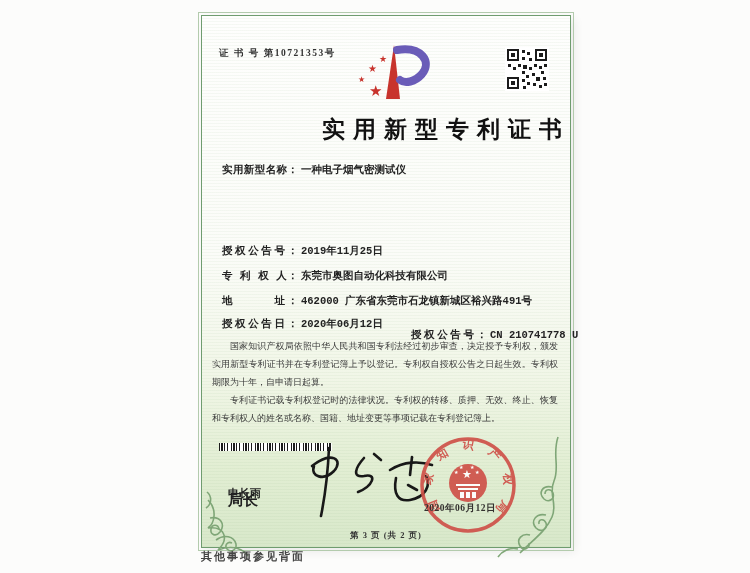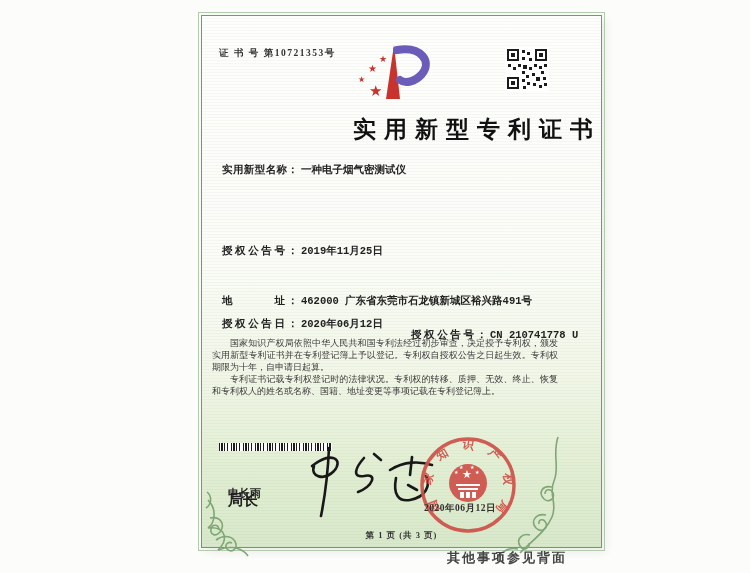--- a/index.html
+++ b/index.html
@@ -3,21 +3,21 @@
 <meta charset="utf-8">
 <style>
   html,body{margin:0;padding:0;}
   body{
     width:750px;height:573px;position:relative;overflow:hidden;
     background:#fcfcfb;
     font-family:"Liberation Serif","DejaVu Serif",serif;
     color:#222;
   }
   .cert{
-    position:absolute;left:201px;top:15px;width:401px;height:533px;
+    position:absolute;left:201px;top:15px;width:370px;height:533px;
     box-sizing:border-box;
     border:1.5px solid #6f9c6f;
     outline:1px solid #b3cbad;
     outline-offset:2px;
     background:
       repeating-linear-gradient(0deg, rgba(130,170,120,0.07) 0 1px, rgba(255,255,255,0) 1px 3px),
       linear-gradient(180deg,#fefefd 0%,#fbfcf8 45%,#f1f6e7 68%,#e2eed3 85%,#d8e8ca 100%);
     box-shadow:4px 4px 9px rgba(0,0,0,0.07);
   }
   .cert-no{
@@ -30,21 +30,21 @@
     position:absolute;left:0;top:98px;width:100%;
     text-align:right;font-size:23px;font-weight:bold;
     letter-spacing:8px;padding-left:8px;box-sizing:border-box;color:#111;
   }
   .row{position:absolute;left:20px;font-size:10.5px;font-weight:600;white-space:nowrap;color:#222;font-family:Liberation Mono, monospace;}
   .lbl{display:inline-block;width:76px;text-align:justify;text-align-last:justify;}
   .val{margin-left:3px;}
   .pair2{position:absolute;left:189px;top:0;margin-top:11px;}
   .paras{
     position:absolute;left:10px;top:321px;width:346px;
-    font-size:9px;line-height:12px;color:#3a3a3a;font-weight:500;
+    font-size:9px;line-height:18px;color:#3a3a3a;font-weight:500;
     text-align:justify;
   }
   .paras p{margin:0;text-indent:2em;}
   .barcode{
     position:absolute;left:17px;top:427px;width:113px;height:8px;
     background:repeating-linear-gradient(90deg,
       #1c1c1c 0 1px,#fff 1px 2px,#1c1c1c 2px 4px,#fff 4px 5px,
       #1c1c1c 5px 6px,#fff 6px 8px,#1c1c1c 8px 9px,#fff 9px 12px);
   }
   .director-title{position:absolute;left:26px;top:452px;font-size:15px;font-weight:bold;color:#222;margin-top:23px;}
@@ -56,22 +56,22 @@
     font-size:9.5px;font-weight:bold;color:#33312f;letter-spacing:0.5px;white-space:nowrap;
   }
   .page-no{
     position:absolute;left:0;top:514px;width:100%;text-align:center;
     font-size:8.5px;color:#333;font-weight:600;letter-spacing:1px;
   }
   .flourish{position:absolute;}
   .fl-left{left:2px;top:450px;width:62px;height:92px;}
   .fl-right{left:292px;top:415px;width:70px;height:128px;}
   .back-note{
-    position:absolute;left:201px;top:549px;width:366px;text-align:right;
-    font-size:13px;color:#444;font-weight:600;letter-spacing:2px;
+    position:absolute;left:201px;top:549px;width:366px;text-align:left;
+    font-size:11px;color:#444;font-weight:600;letter-spacing:2px;
   }
 </style>
 </head>
 <body>
 
 <div class="cert">
 
   <div class="cert-no">证 书 号 第10721353号</div>
 
   <svg class="logo" viewBox="0 0 82 72">
@@ -123,20 +123,23 @@
   </svg>
 
   <div class="title">实用新型专利证书</div>
 
   <div class="row" style="top:147px">
     <span class="lbl">实用新型名称：</span><span class="val">一种电子烟气密测试仪</span>
   </div>
   <div class="row" style="top:228px">
     <span class="lbl">授权公告号：</span><span class="val">2019年11月25日</span>
   </div>
+  <div class="row" style="top:253px">
+    <span class="lbl">专 利 权 人：</span><span class="val">东莞市奥图自动化科技有限公司</span>
+  </div>
   <div class="row" style="top:278px">
     <span class="lbl">地　　　址：</span><span class="val">462000 广东省东莞市石龙镇新城区裕兴路491号</span>
   </div>
   <div class="row" style="top:301px">
     <span class="lbl">授权公告日：</span><span class="val">2020年06月12日</span>
     <span class="pair2">
       <span class="lbl">授权公告号：</span><span class="val">CN 210741778 U</span>
     </span>
   </div>
 
@@ -180,21 +183,21 @@
     <g fill="#fff">
       <rect x="48" y="60" width="24" height="2"></rect>
       <rect x="50" y="64" width="20" height="2"></rect>
       <rect x="52" y="68" width="4" height="6"></rect>
       <rect x="58" y="68" width="4" height="6"></rect>
       <rect x="64" y="68" width="4" height="6"></rect>
     </g>
   </svg>
   <div class="seal-date">2020年06月12日</div>
 
-  <div class="page-no">第 1 页 (共 3 页)</div>
+  <div class="page-no">第 3 页 (共 2 页)</div>
 
   <svg class="flourish fl-left" viewBox="0 0 62 92">
     <g fill="none" stroke="#7fa677" stroke-width="1.6">
       <path d="M4 34 C14 44 10 58 4 62 C20 60 26 72 14 84 C30 78 40 84 44 90"></path>
       <path d="M6 52 C16 50 22 58 16 66 C12 71 6 69 7 63 C8 58 14 58 15 63"></path>
       <path d="M12 74 C20 68 30 70 32 78 C33 84 27 87 23 83 C20 79 24 75 28 77"></path>
       <path d="M2 42 C8 38 8 30 3 26"></path>
     </g>
   </svg>
   <svg class="flourish fl-right" viewBox="0 0 70 128">

